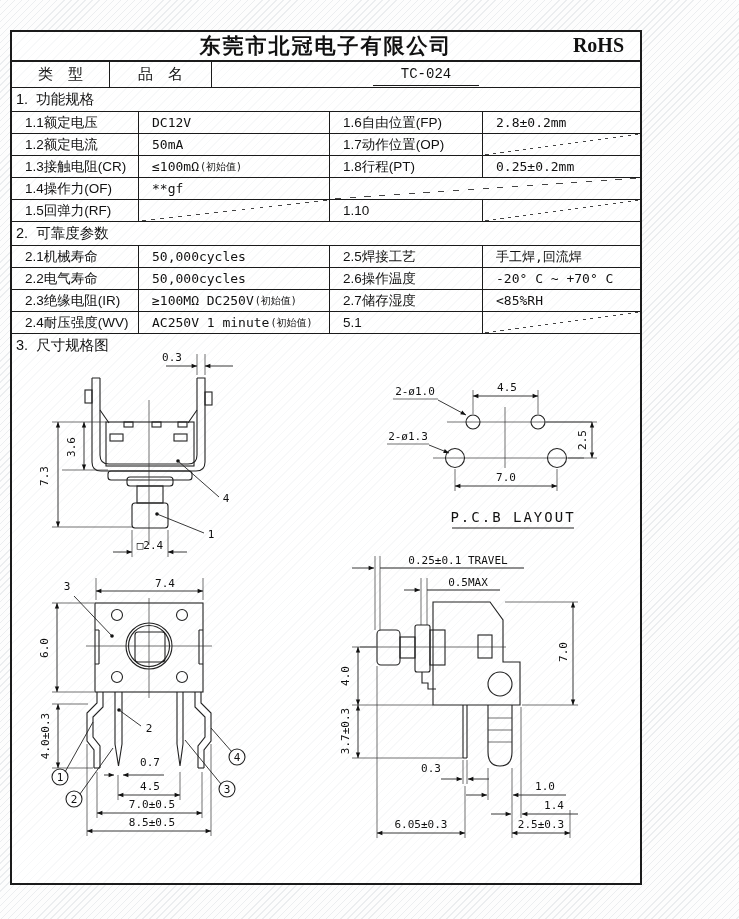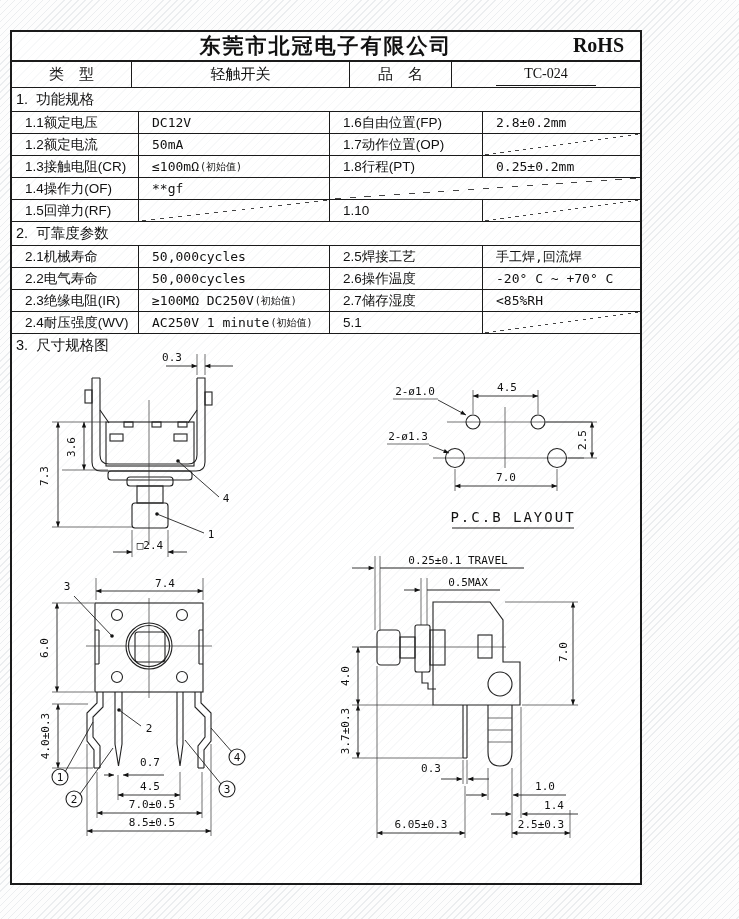--- a/index.html
+++ b/index.html
@@ -8,22 +8,22 @@
     background-image:repeating-linear-gradient(135deg, rgba(120,135,150,.13) 0 1px, transparent 1px 5px);}
   .page{position:absolute;left:10px;top:30px;width:632px;height:855px;box-sizing:border-box;
     border:2px solid #1b1b1b;background-color:#ffffff;
     background-image:repeating-linear-gradient(135deg, rgba(130,145,160,.06) 0 1px, transparent 1px 6px);}
   .title-row{position:relative;height:30px;border-bottom:2px solid #1b1b1b;box-sizing:border-box;
     display:flex;align-items:center;justify-content:center}
   .company{font-size:21px;font-weight:bold;letter-spacing:2px;line-height:28px}
   .rohs{position:absolute;right:16px;top:2px;font-family:"Liberation Serif",serif;font-weight:bold;font-size:20px}
   .meta-row{display:flex;height:26px;border-bottom:1px solid #1b1b1b;box-sizing:border-box;font-size:15px}
   .mcell{box-sizing:border-box;border-right:1px solid #1b1b1b;display:flex;align-items:center;justify-content:center}
-  .m1{width:120px}.m2{width:218px}.m3{width:102px}.m4{flex:1;border-right:none}
-  .u{border-bottom:1px solid #1b1b1b;padding:0 28px;font-family:Liberation Serif, serif;font-size:14px;line-height:22px}
+  .m1{width:98px}.m2{width:218px}.m3{width:102px}.m4{flex:1;border-right:none}
+  .u{border-bottom:1px solid #1b1b1b;padding:0 28px;font-family:Liberation Mono, monospace;font-size:14px;line-height:22px}
   .sec-head{height:24px;line-height:23px;padding-left:4px;border-bottom:1px solid #1b1b1b;box-sizing:border-box;
     font-size:14.5px;white-space:pre}
   .sec-head.last{border-bottom:none}
   .row{display:flex;height:22px;border-bottom:1px solid #1b1b1b;box-sizing:border-box;font-size:13.5px}
   .c{box-sizing:border-box;border-right:1px solid #1b1b1b;display:flex;align-items:center;
      padding-left:13px;overflow:hidden;white-space:pre}
   .c1{width:127px}.c2{width:191px;font-family:"DejaVu Sans Mono",monospace;font-size:13px}
   .c3{width:153px}.c4{flex:1;border-right:none;font-family:"DejaVu Sans Mono",monospace;font-size:13px}
   .small{font-size:10px;margin-left:1px}
   .slash{background-image:linear-gradient(to bottom right, transparent 49.6%, #444 49.6%, #444 50.6%, transparent 50.6%)}
@@ -42,21 +42,20 @@
 <div class="canvas">
   <div class="page">
 
     <div class="title-row">
       <div class="company">东莞市北冠电子有限公司</div>
       <div class="rohs">RoHS</div>
     </div>
 
     <div class="meta-row">
       <div class="mcell m1">类　型</div>
-      <div class="mcell m2">轻触开关</div>
       <div class="mcell m3">品　名</div>
       <div class="mcell m4">
         <span class="u">TC-024</span>
       </div>
     </div>
 
     <div class="sec-head">1.  功能规格</div>
 
     <div class="row">
       <div class="c c1">1.1额定电压</div>

